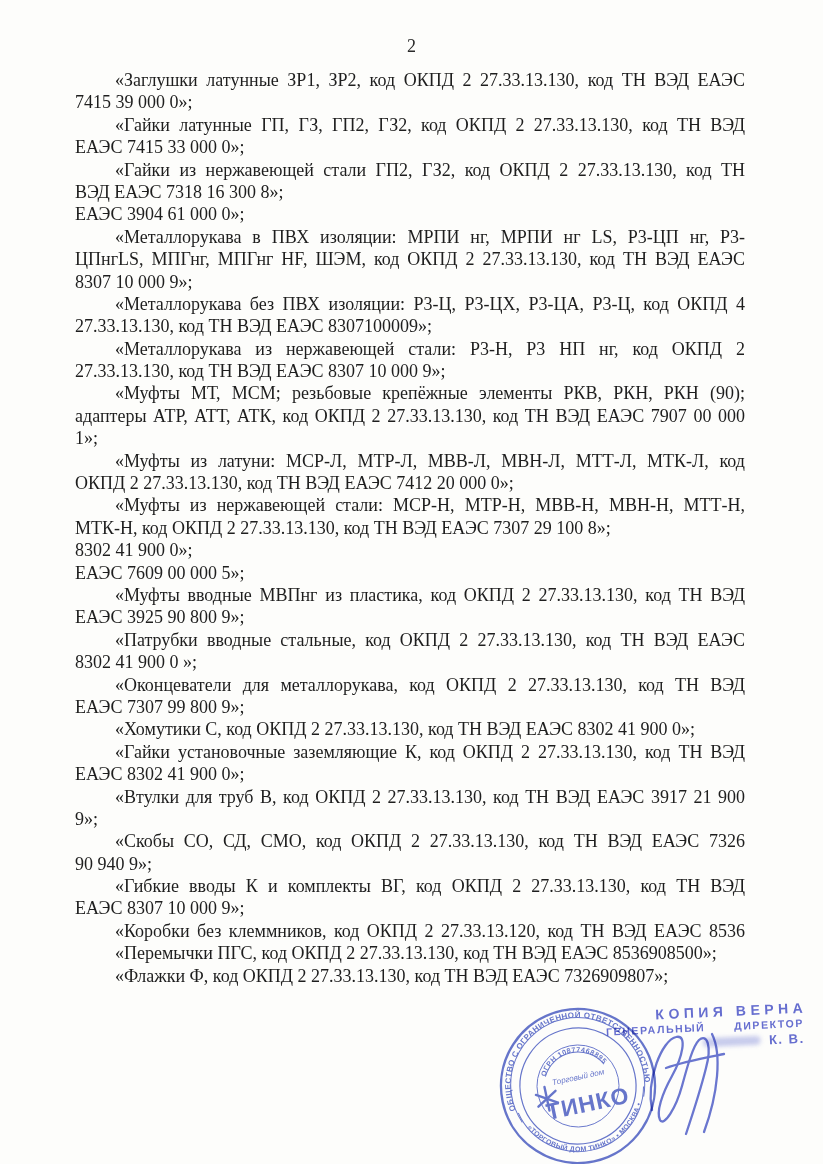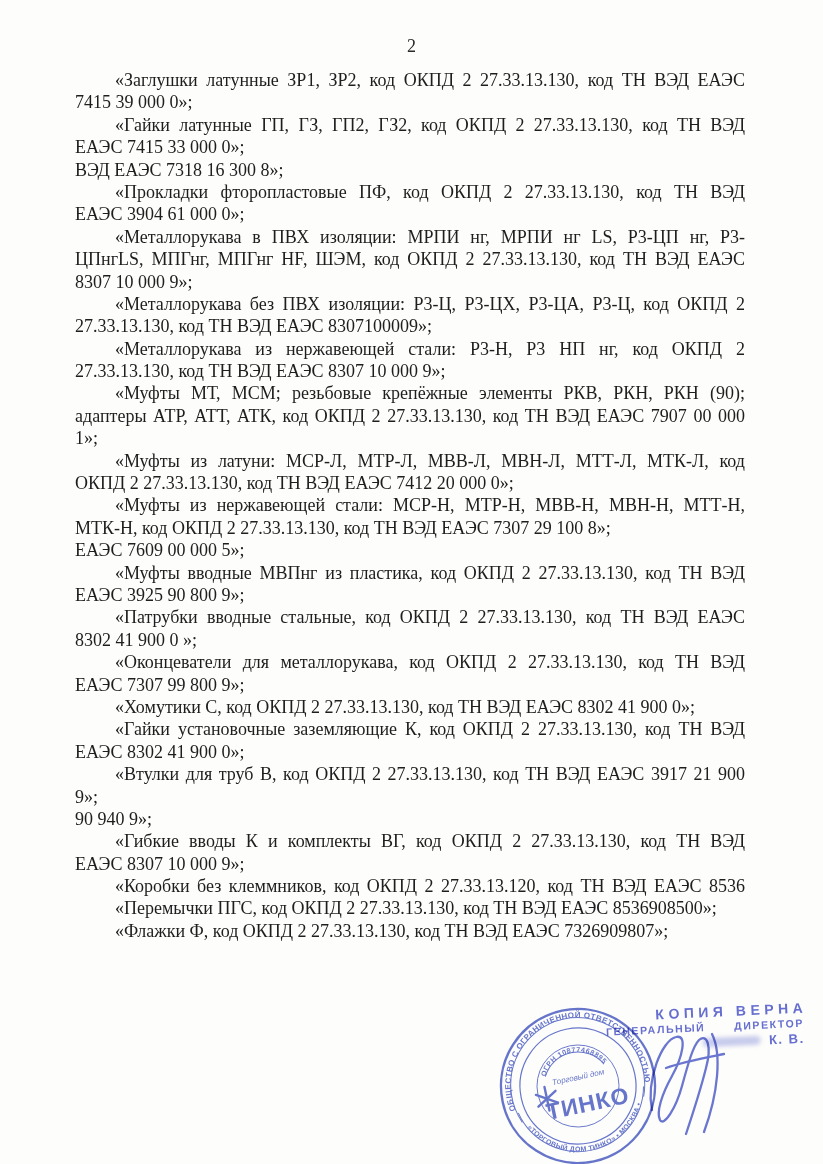--- a/index.html
+++ b/index.html
@@ -49,49 +49,51 @@
 
 <div class="page">
 
   <div class="page-number">2</div>
 
   <div class="doc-body">
       <div class="line first">«Заглушки латунные ЗР1, ЗР2, код ОКПД 2 27.33.13.130, код ТН ВЭД ЕАЭС</div>
       <div class="line last">7415 39 000 0»;</div>
       <div class="line first">«Гайки латунные ГП, ГЗ, ГП2, ГЗ2, код ОКПД 2 27.33.13.130, код ТН ВЭД</div>
       <div class="line last">ЕАЭС 7415 33 000 0»;</div>
+      <div class="line first">«Гайки из нержавеющей стали ГП2, ГЗ2, код ОКПД 2 27.33.13.130, код ТН</div>
       <div class="line last">ВЭД ЕАЭС 7318 16 300 8»;</div>
-      <div class="line first">«Прокладки фторопластовые ПФ, код ОКПД 2 27.33.13.130, код ТН ВЭД</div>
       <div class="line last">ЕАЭС 3904 61 000 0»;</div>
       <div class="line first">«Металлорукава в ПВХ изоляции: МРПИ нг, МРПИ нг LS, Р3-ЦП нг, Р3-</div>
       <div class="line">ЦПнгLS, МПГнг, МПГнг HF, ШЭМ, код ОКПД 2 27.33.13.130, код ТН ВЭД ЕАЭС</div>
       <div class="line last">8307 10 000 9»;</div>
-      <div class="line first">«Металлорукава без ПВХ изоляции: Р3-Ц, Р3-ЦХ, Р3-ЦА, Р3-Ц, код ОКПД 2</div>
+      <div class="line first">«Металлорукава без ПВХ изоляции: Р3-Ц, Р3-ЦХ, Р3-ЦА, Р3-Ц, код ОКПД 4</div>
       <div class="line last">27.33.13.130, код ТН ВЭД ЕАЭС 8307100009»;</div>
       <div class="line first">«Металлорукава из нержавеющей стали: Р3-Н, Р3 НП нг, код ОКПД 2</div>
       <div class="line last">27.33.13.130, код ТН ВЭД ЕАЭС 8307 10 000 9»;</div>
       <div class="line first">«Муфты МТ, МСМ; резьбовые крепёжные элементы РКВ, РКН, РКН (90);</div>
       <div class="line">адаптеры АТР, АТТ, АТК, код ОКПД 2 27.33.13.130, код ТН ВЭД ЕАЭС 7907 00 000</div>
       <div class="line last">1»;</div>
       <div class="line first">«Муфты из латуни: МСР-Л, МТР-Л, МВВ-Л, МВН-Л, МТТ-Л, МТК-Л, код</div>
       <div class="line last">ОКПД 2 27.33.13.130, код ТН ВЭД ЕАЭС 7412 20 000 0»;</div>
       <div class="line first">«Муфты из нержавеющей стали: МСР-Н, МТР-Н, МВВ-Н, МВН-Н, МТТ-Н,</div>
       <div class="line last">МТК-Н, код ОКПД 2 27.33.13.130, код ТН ВЭД ЕАЭС 7307 29 100 8»;</div>
+      <div class="line last">8302 41 900 0»;</div>
       <div class="line last">ЕАЭС 7609 00 000 5»;</div>
       <div class="line first">«Муфты вводные МВПнг из пластика, код ОКПД 2 27.33.13.130, код ТН ВЭД</div>
       <div class="line last">ЕАЭС 3925 90 800 9»;</div>
       <div class="line first">«Патрубки вводные стальные, код ОКПД 2 27.33.13.130, код ТН ВЭД ЕАЭС</div>
       <div class="line last">8302 41 900 0 »;</div>
       <div class="line first">«Оконцеватели для металлорукава, код ОКПД 2 27.33.13.130, код ТН ВЭД</div>
       <div class="line last">ЕАЭС 7307 99 800 9»;</div>
       <div class="line first last">«Хомутики С, код ОКПД 2 27.33.13.130, код ТН ВЭД ЕАЭС 8302 41 900 0»;</div>
       <div class="line first">«Гайки установочные заземляющие К, код ОКПД 2 27.33.13.130, код ТН ВЭД</div>
       <div class="line last">ЕАЭС 8302 41 900 0»;</div>
       <div class="line first">«Втулки для труб В, код ОКПД 2 27.33.13.130, код ТН ВЭД ЕАЭС 3917 21 900</div>
       <div class="line last">9»;</div>
+      <div class="line first">«Скобы СО, СД, СМО, код ОКПД 2 27.33.13.130, код ТН ВЭД ЕАЭС 7326</div>
       <div class="line last">90 940 9»;</div>
       <div class="line first">«Гибкие вводы К и комплекты ВГ, код ОКПД 2 27.33.13.130, код ТН ВЭД</div>
       <div class="line last">ЕАЭС 8307 10 000 9»;</div>
       <div class="line first">«Коробки без клеммников, код ОКПД 2 27.33.13.120, код ТН ВЭД ЕАЭС 8536</div>
       <div class="line first last">«Перемычки ПГС, код ОКПД 2 27.33.13.130, код ТН ВЭД ЕАЭС 8536908500»;</div>
       <div class="line first last">«Флажки Ф, код ОКПД 2 27.33.13.130, код ТН ВЭД ЕАЭС 7326909807»;</div>
     </div>
 
   <svg class="ink" style="left:492px;top:1000px;" width="172" height="172" viewBox="0 0 172 172">
     <g transform="rotate(-12 86 86)" fill="none" stroke="#4d5fc6" opacity="0.85">

